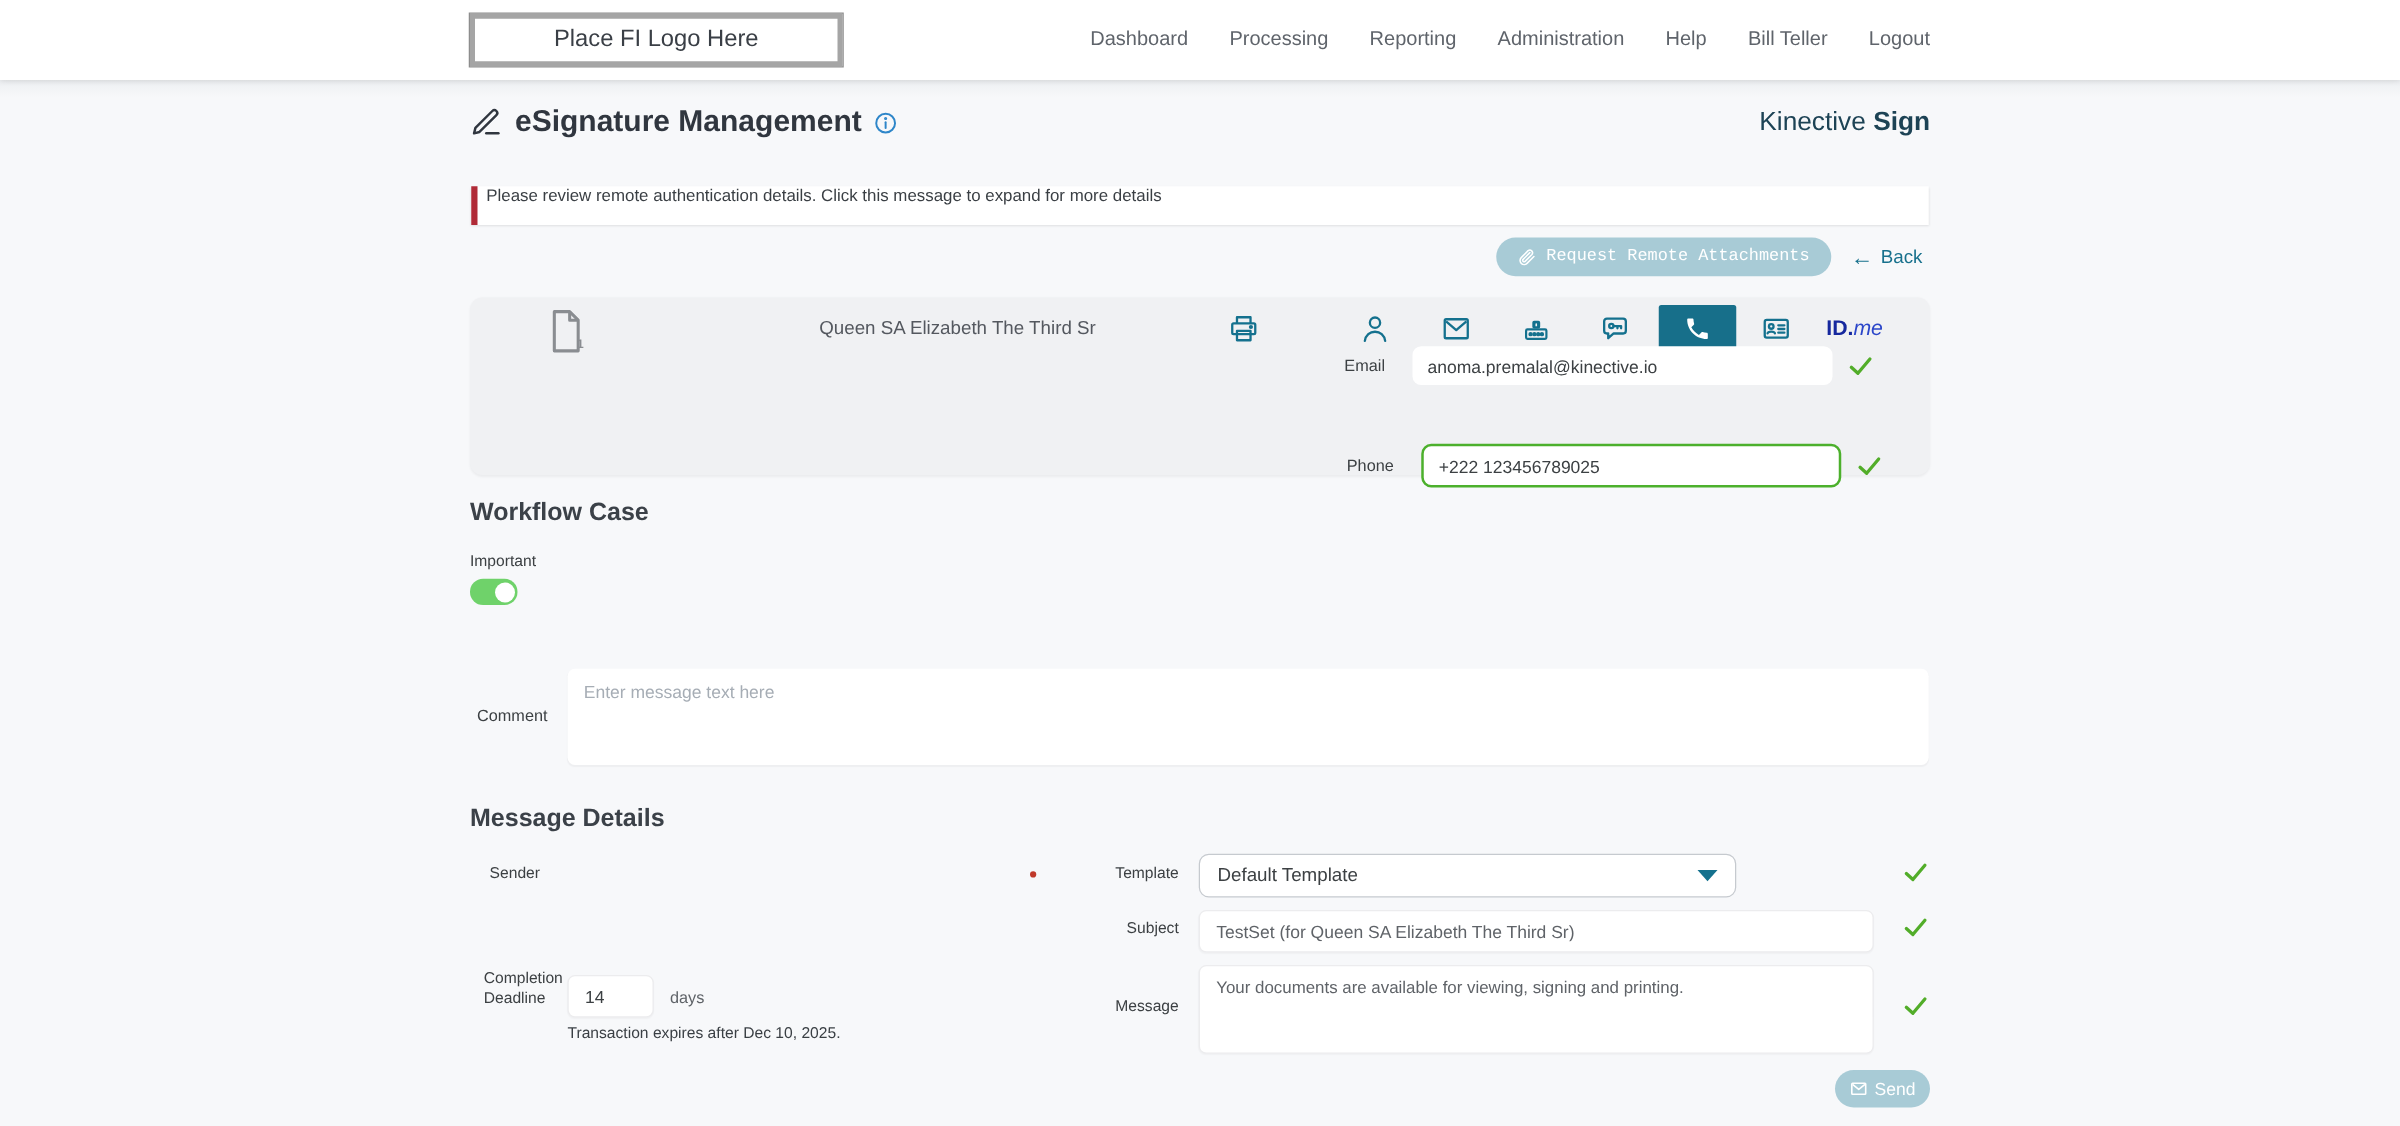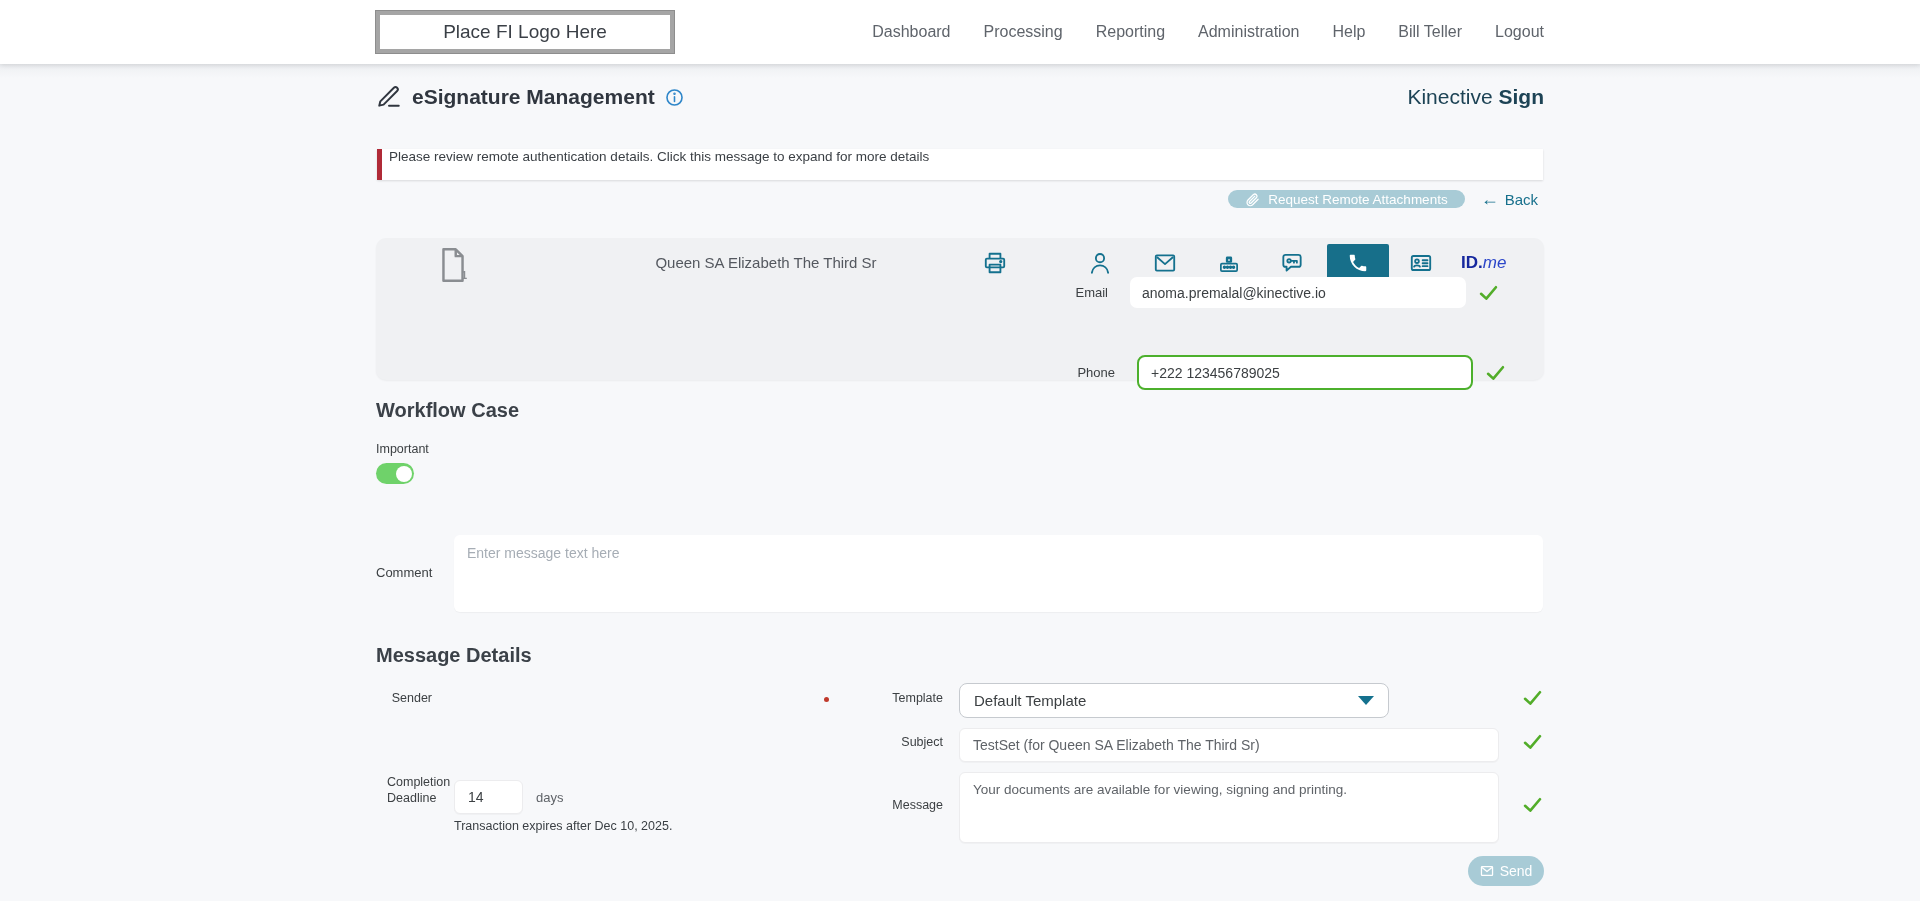--- a/index.html
+++ b/index.html
@@ -13,28 +13,28 @@
   .nav-links { display:flex; align-items:center; gap:33px; }
   .nav-links a { text-decoration:none; font-size:16px; color:#5f646b; cursor:pointer; white-space:nowrap; }
 
   
   .content { position:relative; height:837px; background:linear-gradient(#edeff2, #f7f8fa 14px); }
   .content-inner { position:relative; width:1168px; height:100%; margin:0 auto; }
   .abs { position:absolute; }
 
   .title-row { top:20px; left:0; right:0; display:flex; justify-content:space-between; align-items:center; }
   .title-left { display:flex; align-items:center; gap:10px; }
-  .page-title { font-size:21px; font-weight:bold; color:#30363f;text-align:right; }
+  .page-title { font-size:24px; font-weight:bold; color:#30363f;text-align:right; }
   .brand { font-size:21px; color:#1d4355; }
   .brand b { font-weight:bold; }
 
   .alert { top:85px; left:1px; width:1166px; height:31px; background:#ffffff; border-left:5px solid #b02a37; box-shadow:0 1px 2px rgba(0,0,0,.12); display:flex; align-items:flex-start; padding-left:7px; font-size:13.5px; color:#3a3f44; cursor:pointer; }
 
   .actions { top:126px; right:6px; display:flex; align-items:center; gap:16px; }
-  .btn-attach { height:18px; border:none; border-radius:16px; background:#a8cbd6; color:#fff; font-size:13.5px; padding:0 17px; display:flex; align-items:center; gap:8px; cursor:pointer; font-family:Liberation Sans, sans-serif; }
+  .btn-attach { height:31px; border:none; border-radius:16px; background:#a8cbd6; color:#fff; font-size:13.5px; padding:0 17px; display:flex; align-items:center; gap:8px; cursor:pointer; font-family:Liberation Mono, monospace; }
   .back-link { display:flex; align-items:center; gap:6px; color:#17708c; font-size:15px; text-decoration:none; cursor:pointer; }
   .back-arrow { font-size:18px; line-height:1; }
 
   
   .card { top:174px; left:0; width:1168px; height:142px; background:#f0f1f3; border-radius:10px; box-shadow:0 1px 2px rgba(0,0,0,.05); }
   .doc-icon { left:62px; top:9px; width:30px; height:36px; }
   .doc-count { position:absolute; right:1px; bottom:2px; font-size:10px; font-weight:bold; color:#8a8d91; background:transparent; }
   .recipient-name { left:160px; top:16px; width:460px; text-align:center; font-size:15px; color:#54585f; }
   .icon-row { left:606px; top:5px; height:40px; display:flex; align-items:center; }
   .auth-icon { width:26px; height:26px; display:flex; align-items:center; justify-content:center; cursor:pointer; }
@@ -52,21 +52,21 @@
   .card-input { width:336px; height:31px; background:#fff; border:none; border-radius:7px; font-size:14px; color:#3c4043; padding:0 12px; font-family:inherit; outline:none; }
   .card-input.phone { height:35px; border:2px solid #4cb02c; border-radius:8px; }
   .check { margin-left:12px; display:flex; }
 
   
   .section-heading { font-size:20px; color:#3b4148; }
   .h-workflow { top:335px; left:0; }
   .important-label { top:378px; left:0; font-size:12.5px; color:#3c4043; }
   .toggle { top:399px; left:0; width:38px; height:21px; border-radius:11px; background:#6fd26a; cursor:pointer; }
   .toggle .knob { position:absolute; top:2.5px; right:2.5px; width:16px; height:16px; border-radius:50%; background:#fff; }
-  .comment-label { top:501px; left:0; width:62px; text-align:left; font-size:13px; color:#3c4043; }
+  .comment-label { top:501px; left:0; width:62px; text-align:right; font-size:13px; color:#3c4043; }
   .comment-box { top:471px; left:78px; width:1089px; height:77px; background:#fff; border:none; border-radius:6px; padding:10px 13px; font-size:14px; font-family:inherit; color:#3c4043; resize:none; outline:none; box-shadow:0 1px 1px rgba(0,0,0,.04); }
   .comment-box::placeholder { color:#a6adb5; }
 
   
   .h-message { top:580px; left:0; }
   .fld-label { font-size:12.5px; color:#3c4043; text-align:right; }
   .lbl-sender { top:627px; left:0; width:56px; }
   .lbl-template { top:627px; left:480px; width:87px; }
   .lbl-subject { top:671px; left:480px; width:87px; }
   .lbl-message { top:734px; left:480px; width:87px; }

